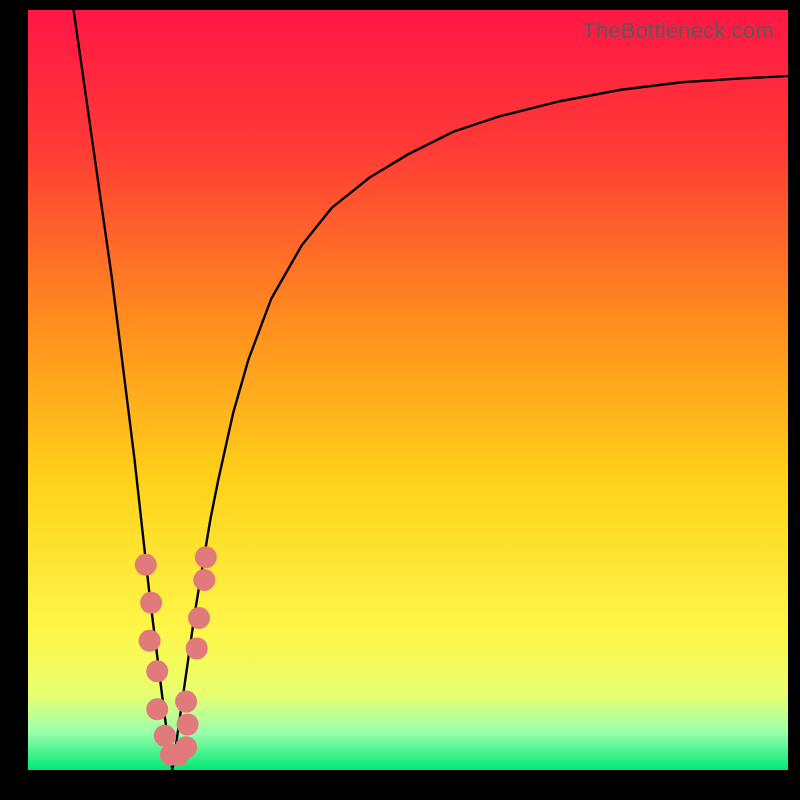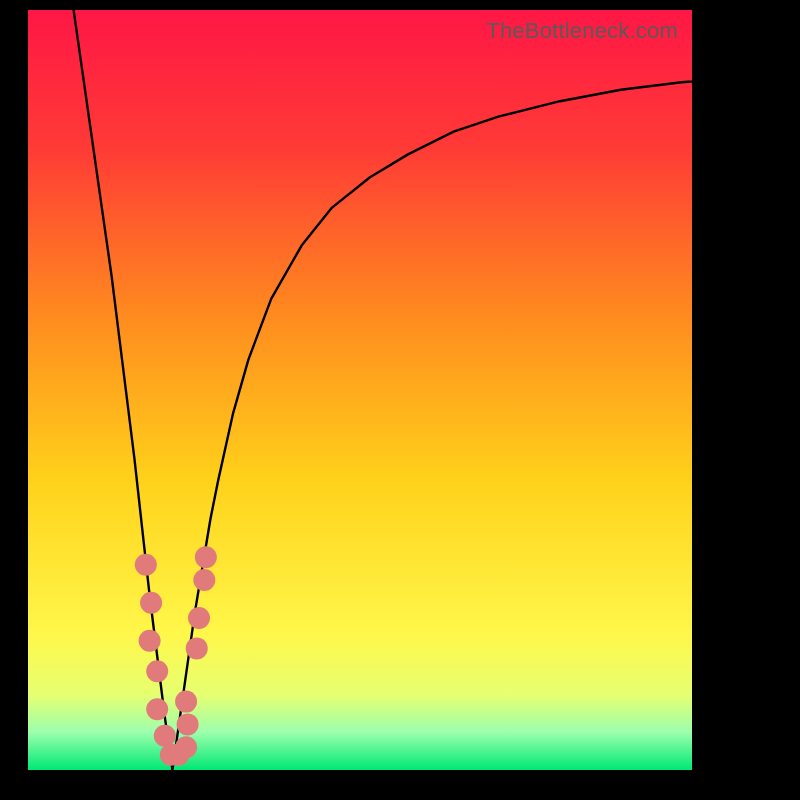--- a/index.html
+++ b/index.html
@@ -14,21 +14,21 @@
   .frame {
     position: relative;
     width: 800px;
     height: 800px;
     background: #000;
   }
   .plot-area {
     position: absolute;
     left: 28px;
     top: 10px;
-    width: 664px;
+    width: 760px;
     height: 760px;
     overflow: hidden;
   }
   .gradient {
     position: absolute;
     left: 0;
     top: 0;
     width: 100%;
     height: 100%;
   }

